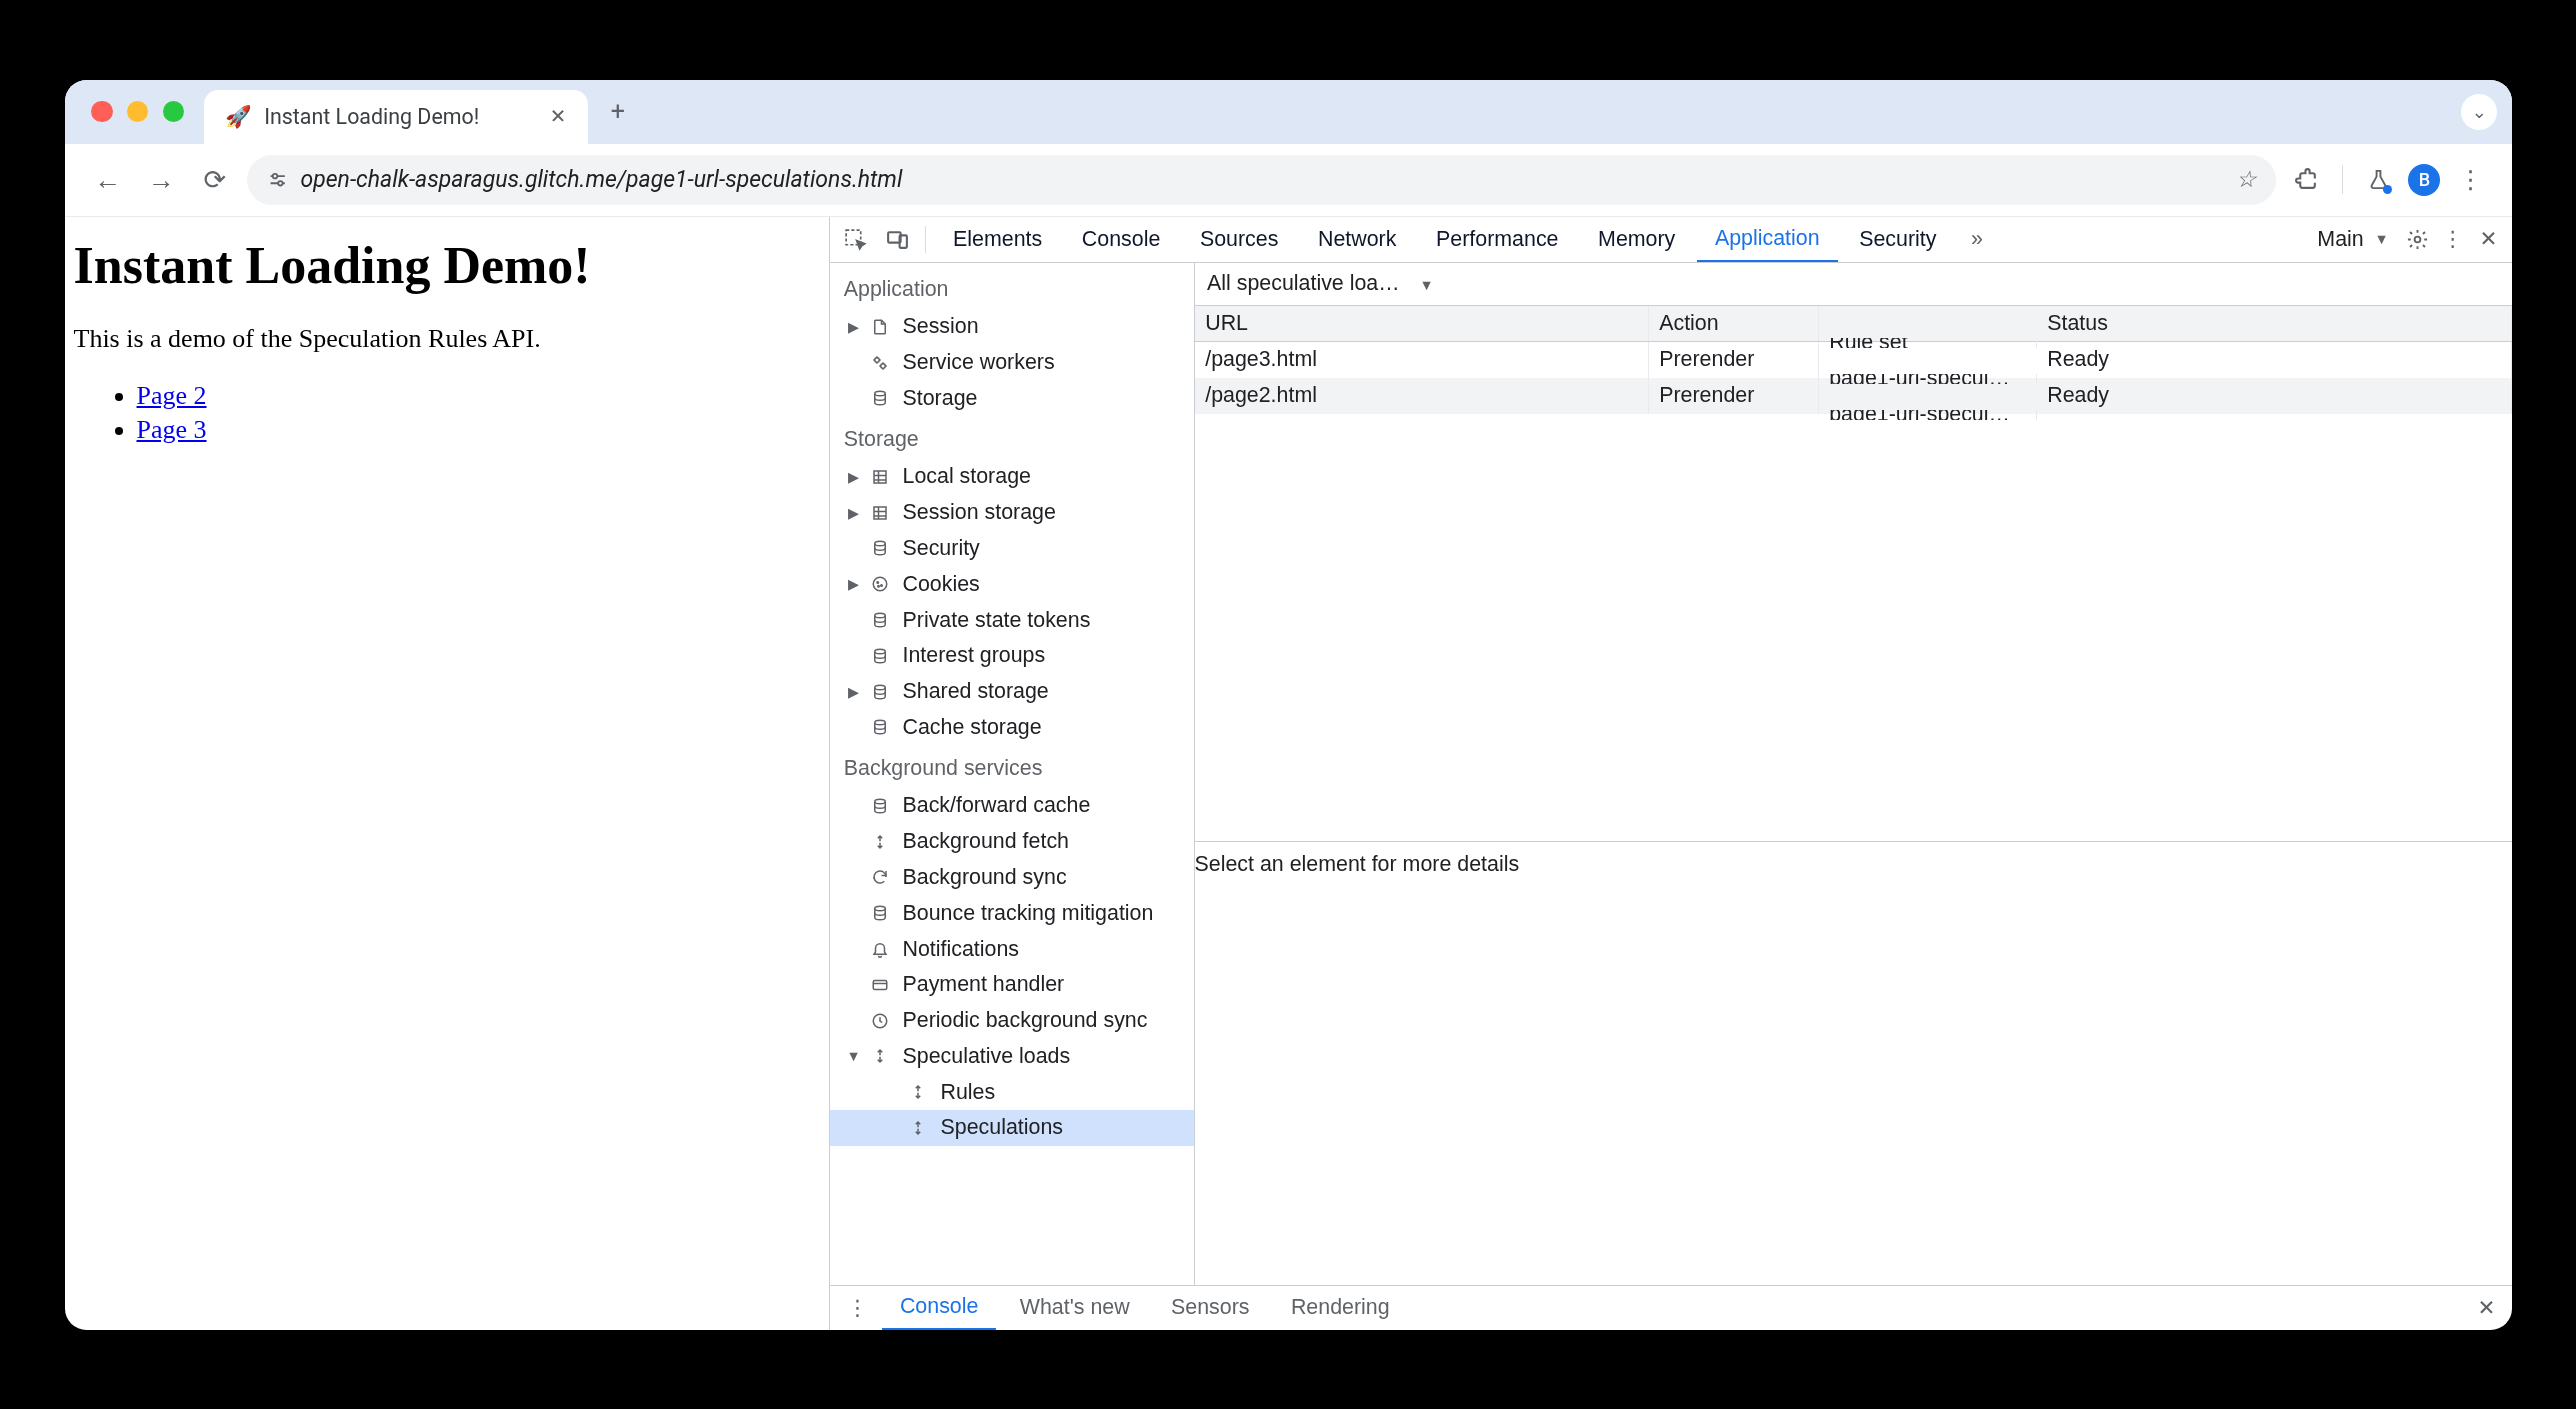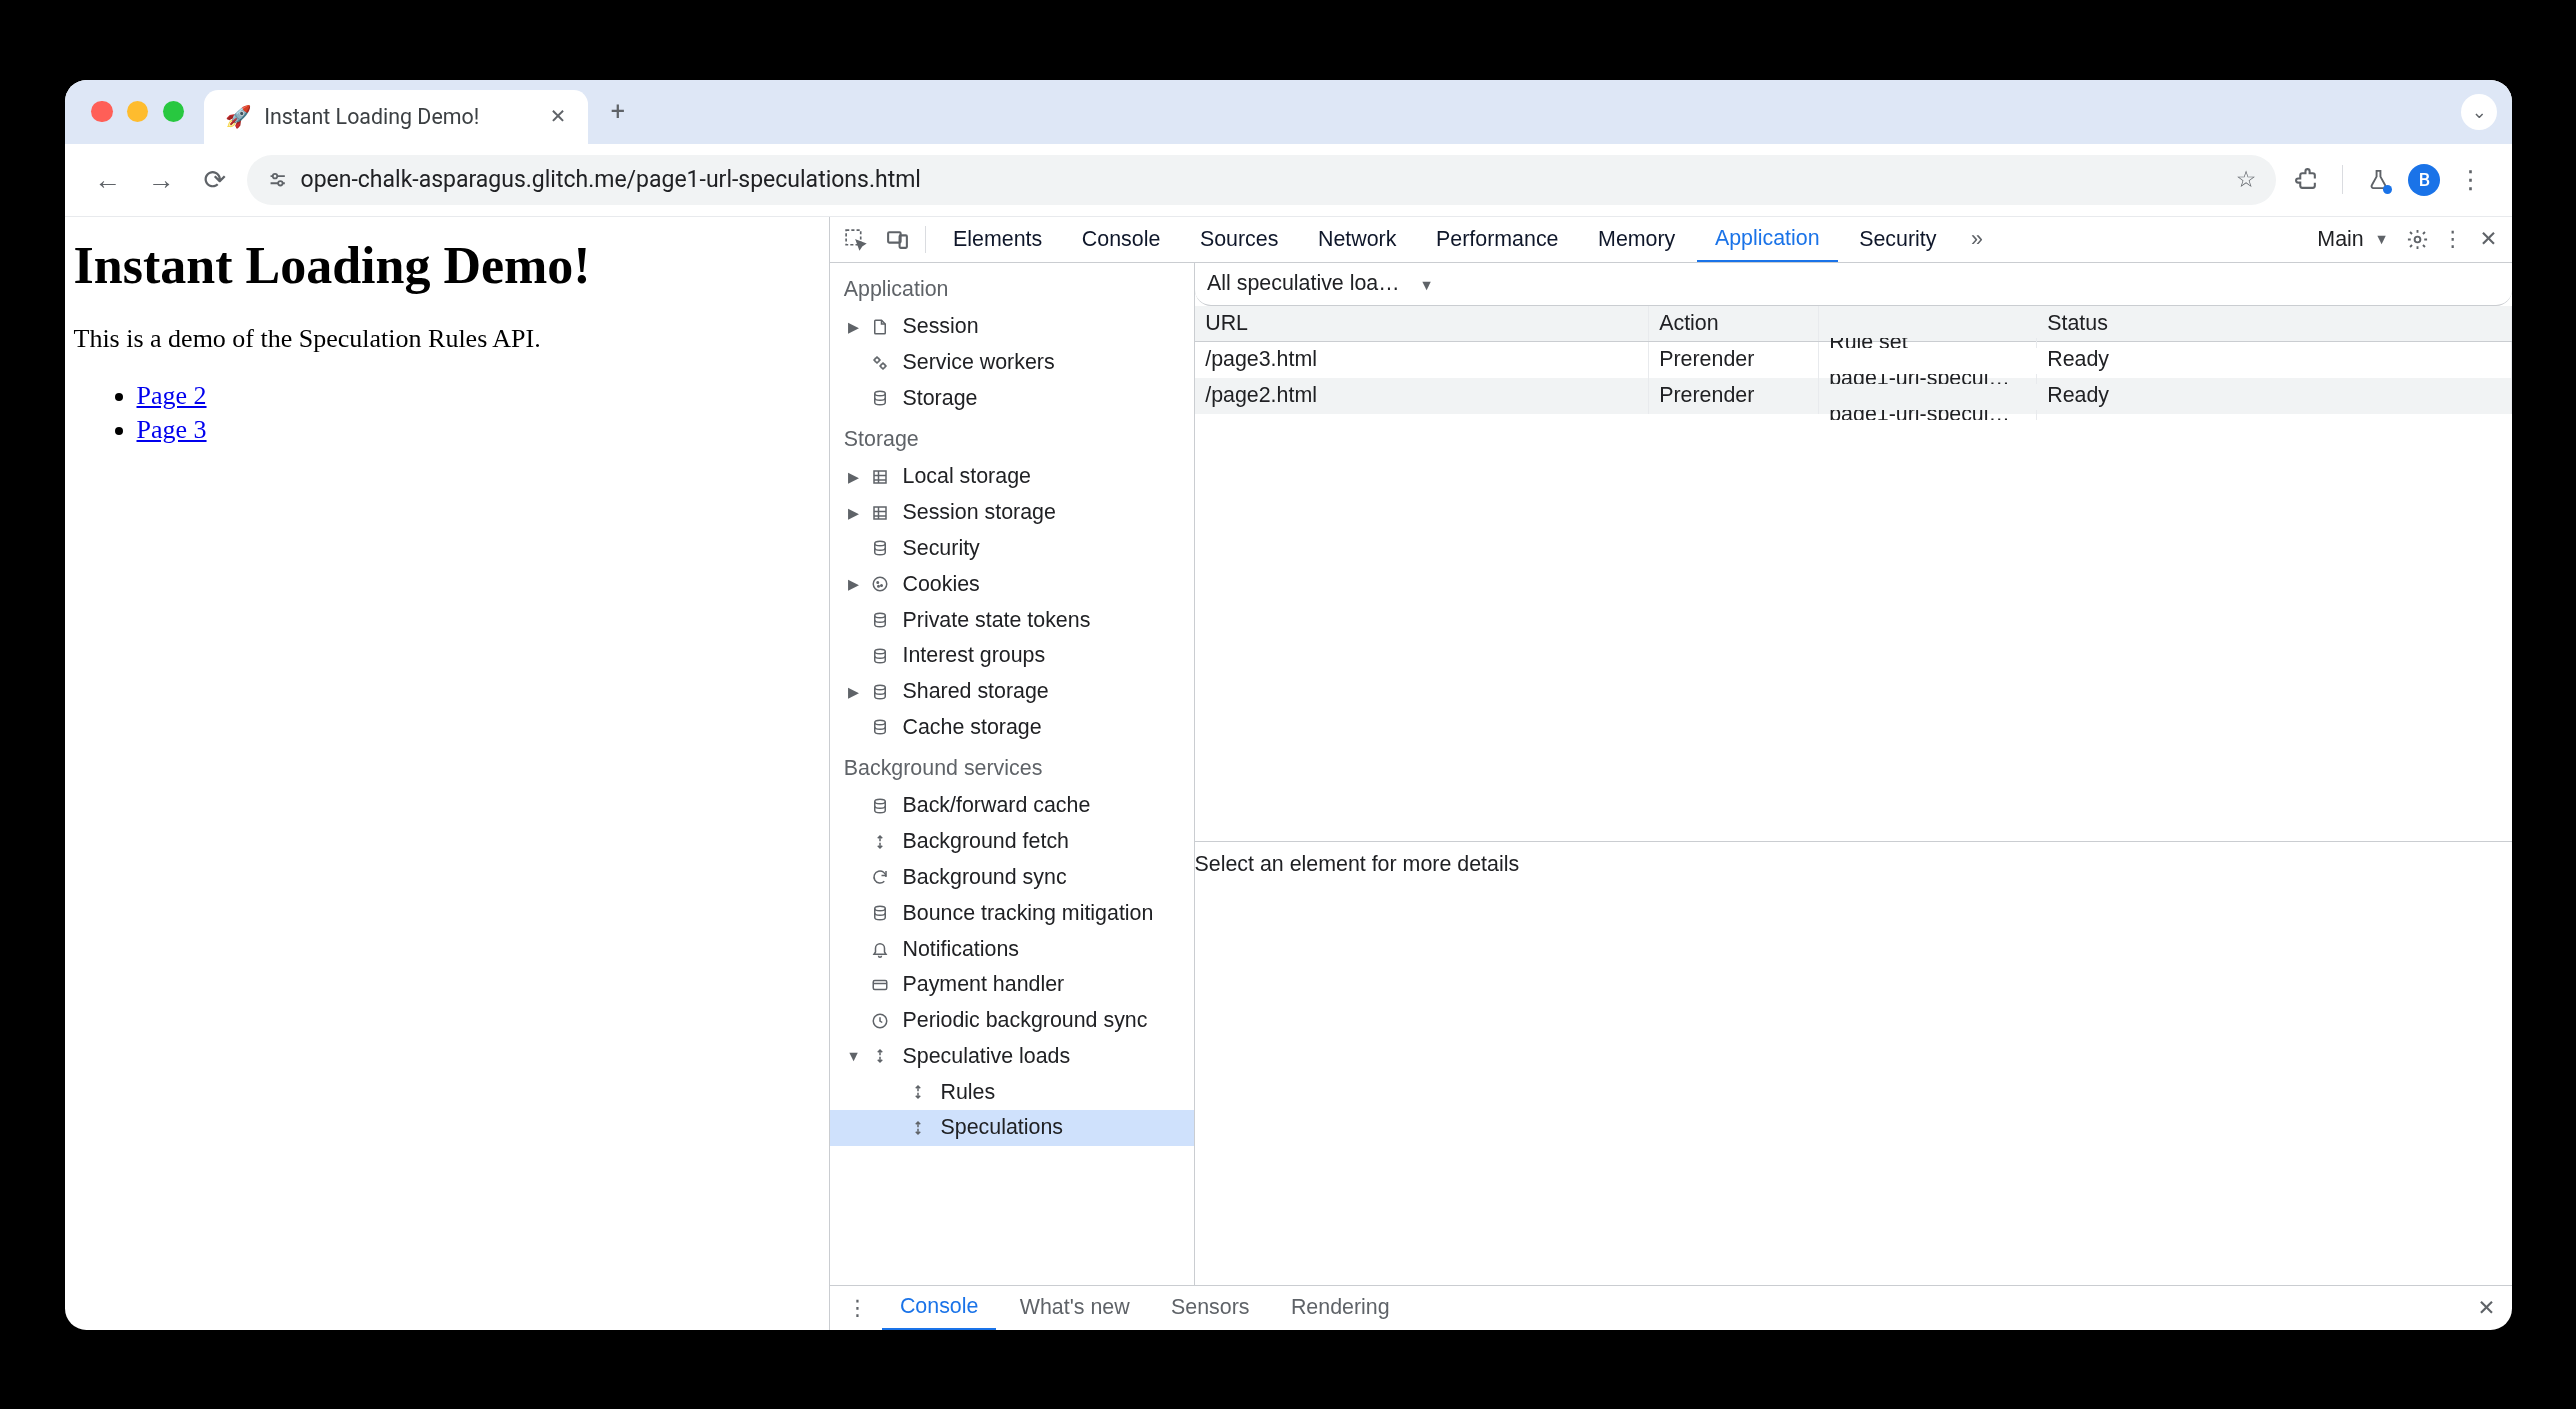--- a/index.html
+++ b/index.html
@@ -52,21 +52,21 @@
 
 .toolbar {
   height: 73px; background: #fff;
   display: flex; align-items: center; gap: 10.7px;
   padding: 0 21.4px; border-bottom: 0.9px solid #e8eaed;
 }
 .nav-btn { width: 43px; height: 43px; display:flex;align-items:center;justify-content:center; color:#5f6368; font-size: 27px; cursor: pointer; border-radius: 50%;}
 .omnibox {
   flex: 1; height: 50px; background: #f1f3f4; border-radius: 25px;
   display: flex; align-items: center; gap: 12.5px; padding: 0 19.7px;
-  font-size: 23px; color: #202124;
+  font-size: 23px; color: #202124; font-style: italic;
 }
 .omnibox .tune { color:#5f6368; font-size:19.7px;}
 .omnibox .url { flex:1; }
 .omnibox .star { color:#5f6368; font-size:23px; cursor:pointer;}
 .ext-icon,.labs-icon,.menu-icon { width:39px;height:39px;display:flex;align-items:center;justify-content:center;color:#5f6368;font-size:25px;cursor:pointer;}
 .avatar { width: 32px; height: 32px; border-radius:50%; background:#1a73e8; color:#fff; display:flex;align-items:center;justify-content:center;font-size:18px;font-weight:500;}
 .labs-icon { position:relative; }
 .labs-icon::after { content:''; position:absolute; bottom:5.4px; right:5.4px; width:9px;height:9px;background:#1a73e8;border-radius:50%;}
 
 
@@ -115,21 +115,21 @@
 .dt-item.selected { background: #cfe1fc; }
 .dt-item .arrow{width:16px;text-align:center;color:#5f6368;font-size:14.3px;}
 .dt-item .noarrow{width:16px;}
 .dt-item .subpad{width:36px;}
 .dt-item .ico{width:23px;text-align:center;color:#5f6368;}
 .dt-item.nested { padding-left: 34px; }
 
 .dt-main { flex:1; display:flex; flex-direction:column; }
 .dt-filter {
   height: 43px; border-bottom:0.9px solid #cacdd1;
-  display:flex;align-items:center;padding:0 12.5px; gap:14.3px; color:#202124;border-radius:16px;
+  display:flex;align-items:center;padding:0 12.5px; gap:14.3px; color:#202124;
 }
 .dt-filter .dd::after{content:' ▼'; color:#5f6368; font-size:14.3px; margin-left: 16px;}
 .dt-table { flex: 0 0 auto; }
 .dt-thead, .dt-row { display:flex; }
 .dt-thead { background:#f1f3f4; border-bottom:0.9px solid #cacdd1; height:36px; }
 .dt-th, .dt-td { padding: 5.4px 10.7px; border-right:0.9px solid #e8eaed; display:flex;align-items:center; overflow:hidden; text-overflow:ellipsis; white-space:nowrap;}
 .col-url{flex:0 0 454px;} .col-action{flex:0 0 170px;} .col-rule{flex:0 0 218px;margin-top:32px;} .col-status{flex:1;}
 .dt-row{height:36px;}
 .dt-row:nth-child(even){background:#f1f3f4;}
 .dt-tablebody{ min-height: 500px; border-bottom:0.9px solid #cacdd1;}

